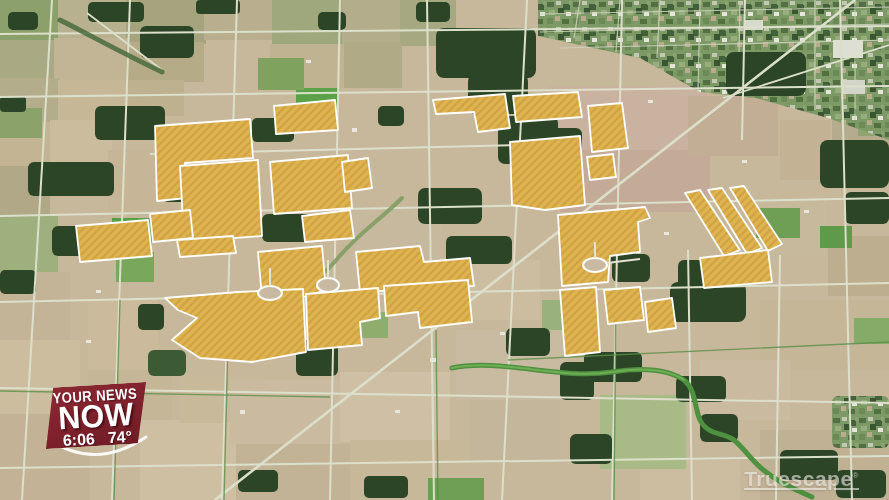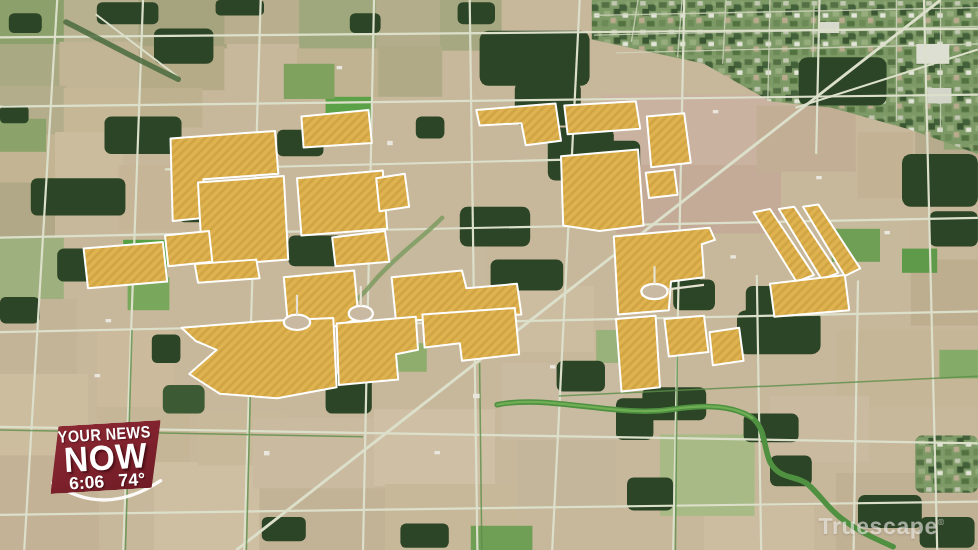--- a/index.html
+++ b/index.html
@@ -36,20 +36,21 @@
     display:flex;justify-content:center;gap:13px;
     font-size:16px;font-weight:700;line-height:1.0;padding-top:2px;
     text-shadow:1px 1px 1px rgba(40,0,8,.5);
   }
   
   .watermark{
     position:absolute;right:30px;bottom:9px;z-index:4;
     font-size:21px;font-weight:700;letter-spacing:.5px;
     color:rgba(255,255,255,.55);
     text-shadow:0 1px 2px rgba(90,80,60,.25);
+    text-decoration:underline;
   }
   .watermark sup{font-size:8px;font-weight:400;vertical-align:super;}
 </style>
 </head>
 <body>
 
 <div class="screen">
 
   <svg class="map-svg" viewBox="0 0 889 500" aria-hidden="true">
     <defs>

